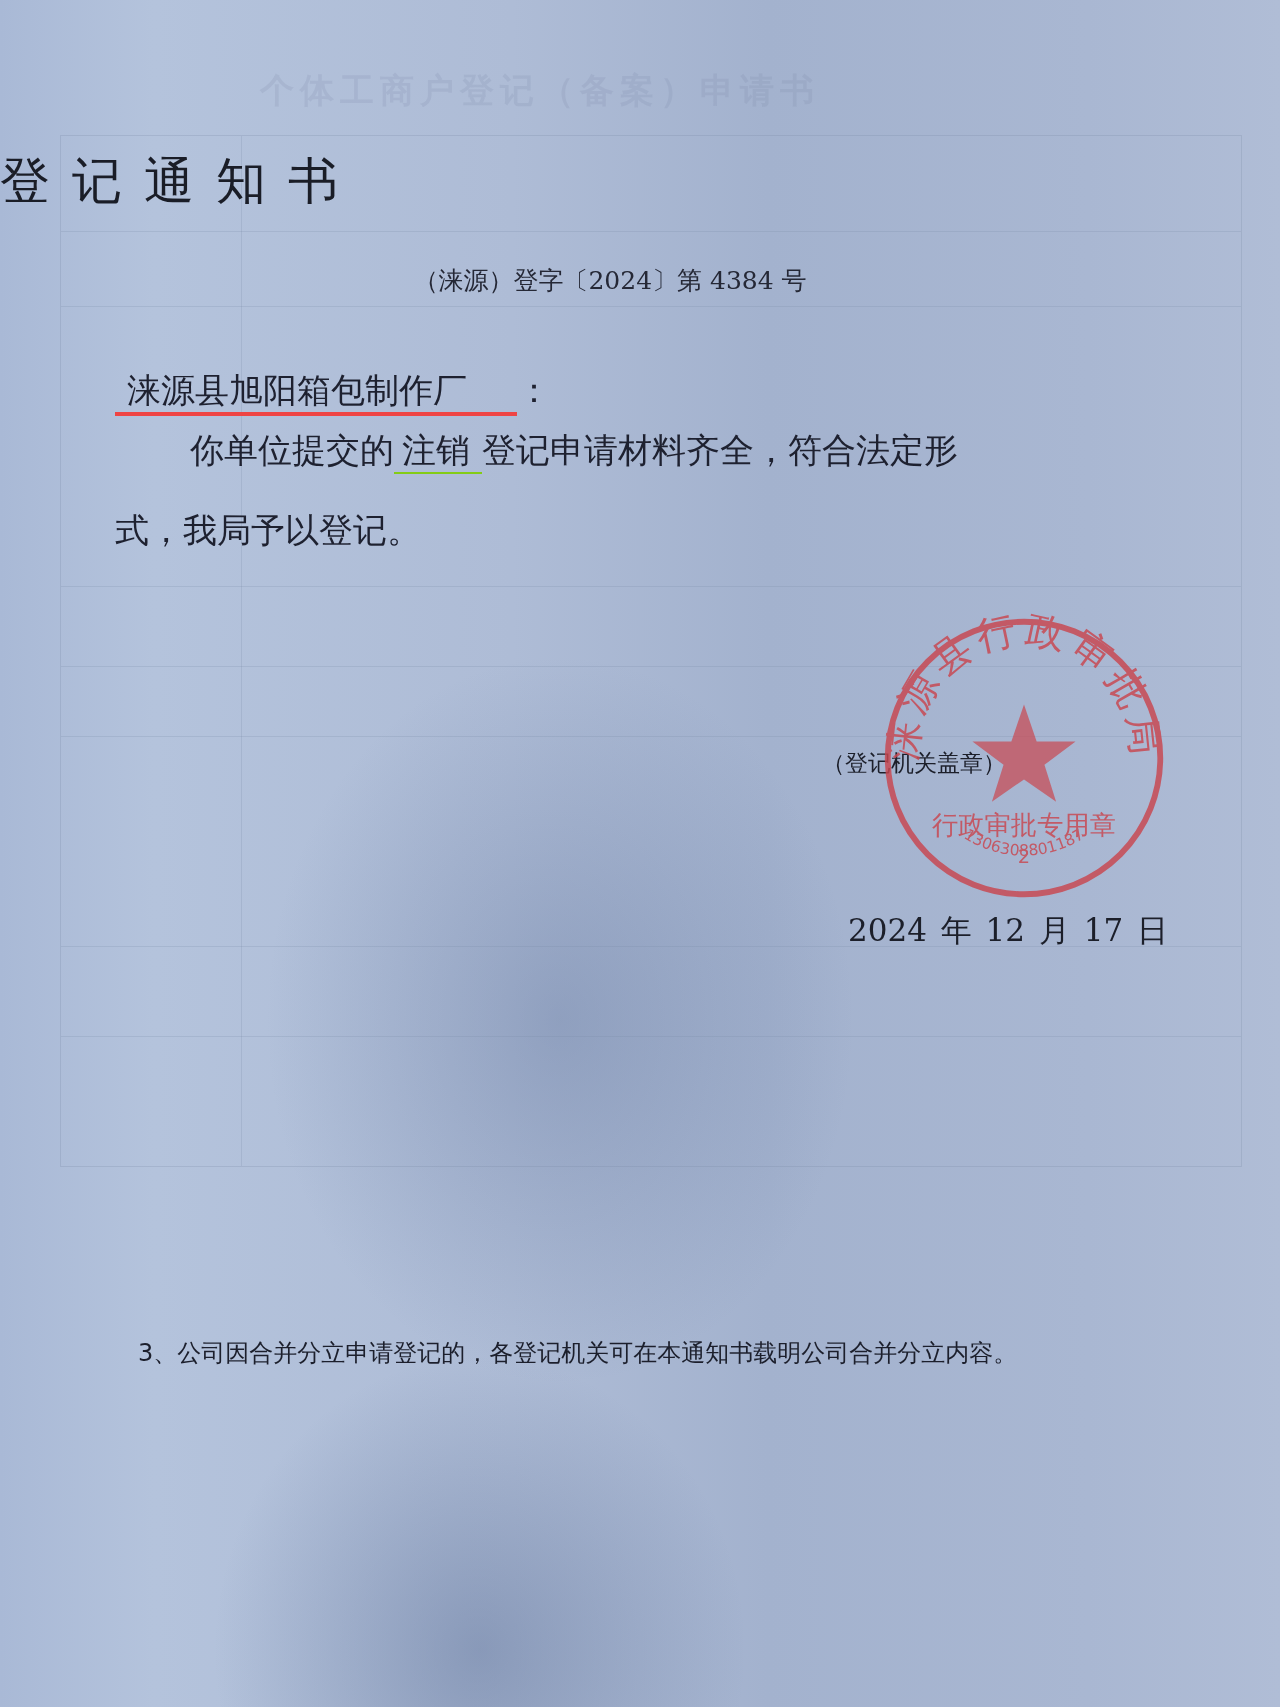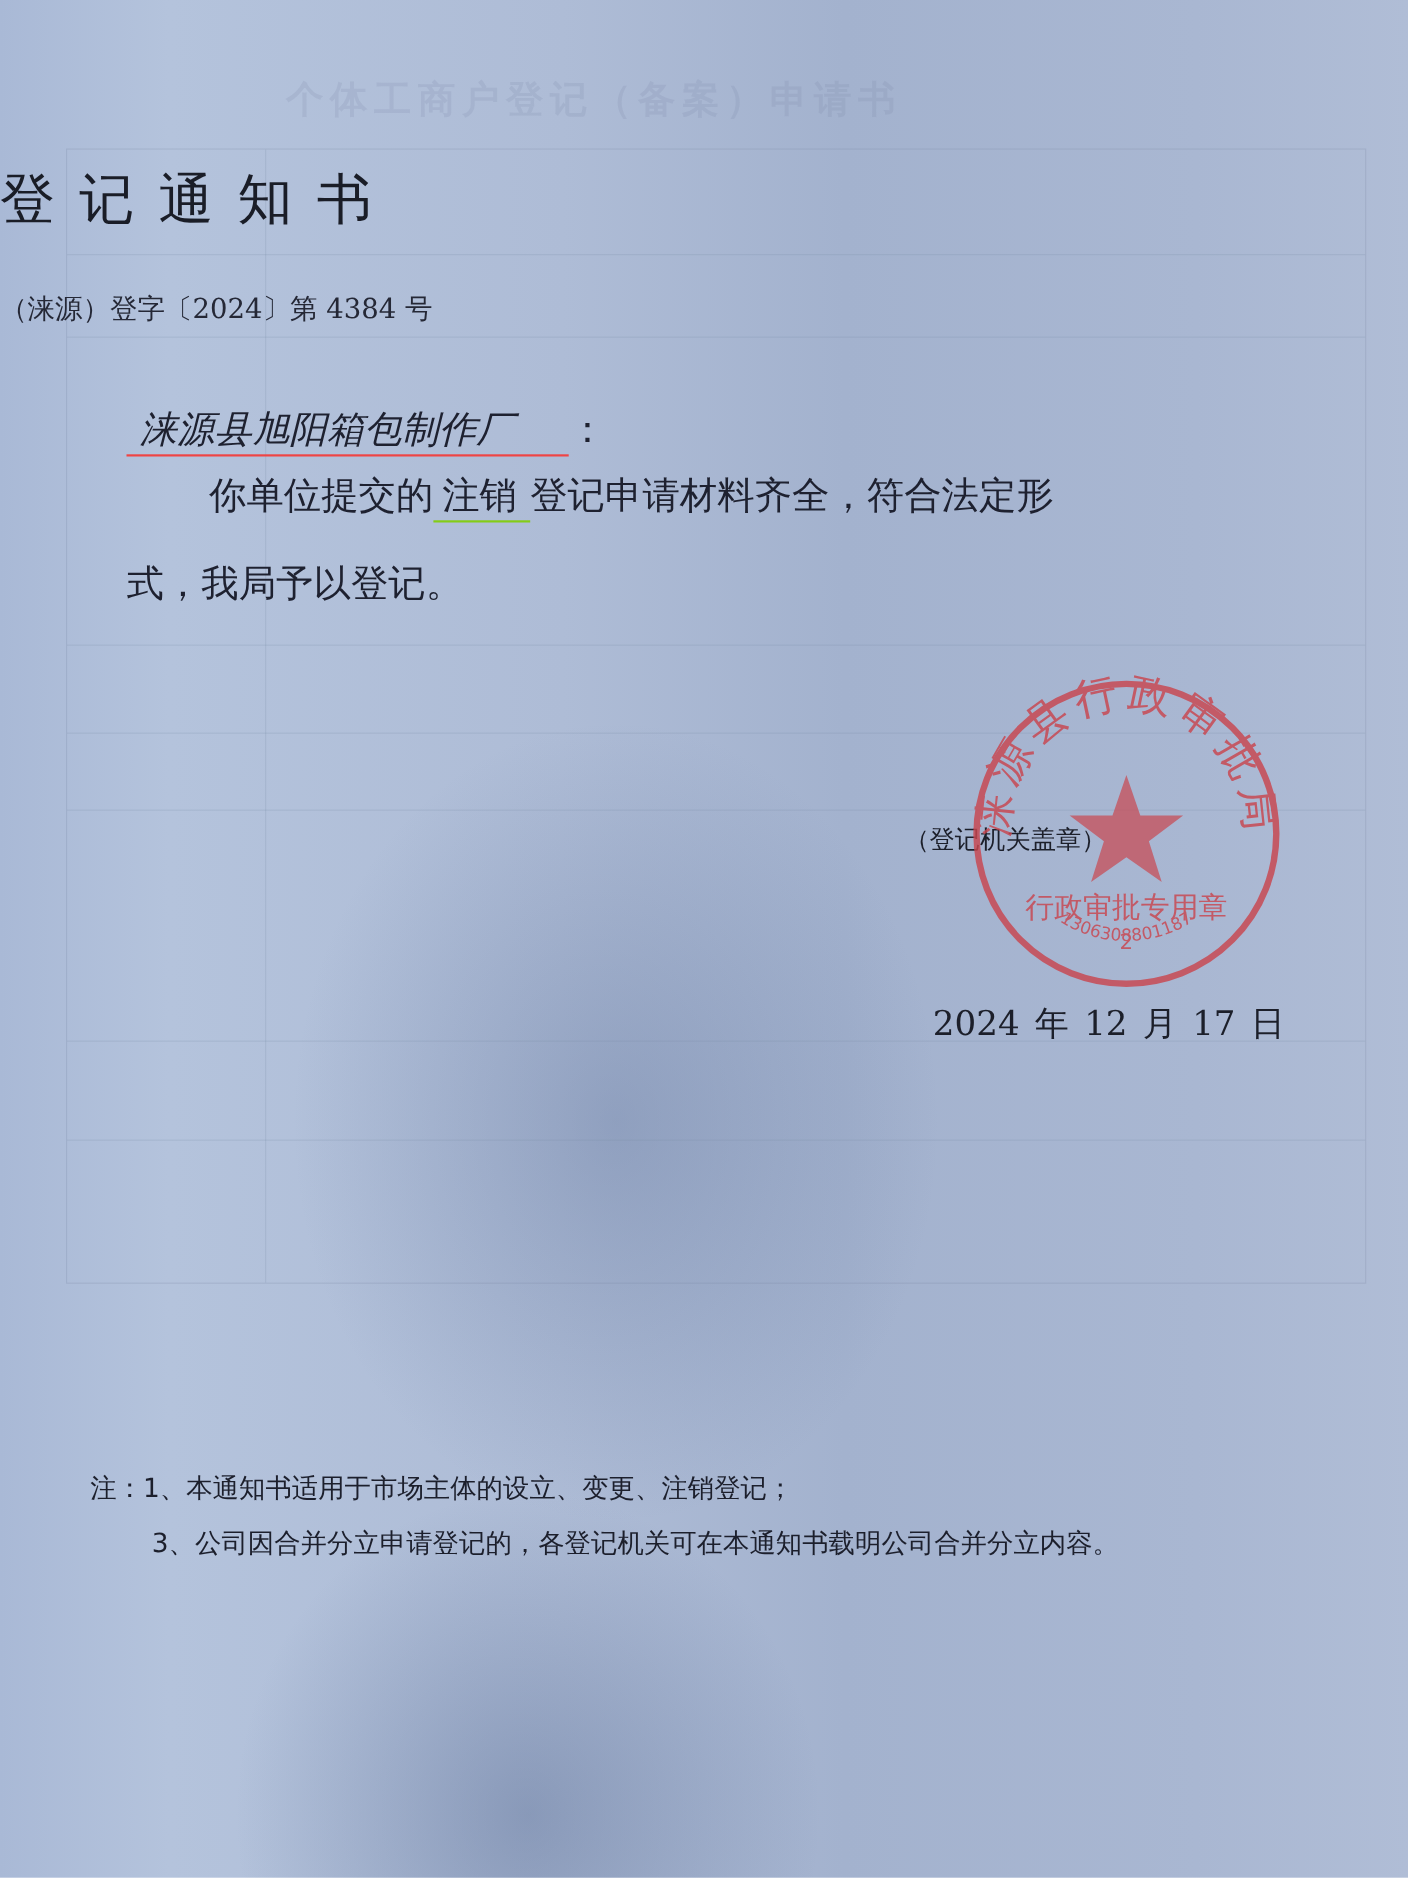--- a/index.html
+++ b/index.html
@@ -21,29 +21,29 @@
   .ghost-title {
     position: absolute; left: 260px; top: 68px; font-size: 34px; font-weight: bold;
     color: rgba(120,135,165,0.18); letter-spacing: 6px;
   }
   .title {
     position: absolute; left: 0; top: 148px; width: 1230px; text-align: left;
     font-family: "DejaVu Sans", "Liberation Sans", sans-serif;
     font-size: 50px; letter-spacing: 22px; font-weight: 500; color: #1a1d27;
   }
   .docno {
-    position: absolute; left: 0; top: 264px; width: 1220px; text-align: left;
+    position: absolute; left: 0; top: 264px; width: 1220px; text-align: center;
     font-size: 25px; color: #252836;
   }
   .body-text {
     font-family: "DejaVu Sans", "Liberation Sans", sans-serif;
     font-size: 34px; color: #1e2130; position: absolute; white-space: nowrap;
   }
   .addressee { left: 115px; top: 368px; }
-  .addressee .name { border-bottom: 2px solid #ef4444; padding: 0 50px 2px 12px; font-style: italic; }
+  .addressee .name { border-bottom: 4px solid #ef4444; padding: 0 50px 2px 12px; }
   .para1 { left: 190px; top: 428px; }
   .para1 .fill { border-bottom: 2px solid #84cc16; padding: 0 12px 2px 8px; }
   .para2 { left: 115px; top: 508px; }
   .seal-label { position: absolute; left: 822px; top: 748px; font-size: 23px; }
   .date { position: absolute; left: 848px; top: 910px; font-size: 31px; word-spacing: 4px; }
   .stamp {
     position: absolute; left: 878px; top: 612px; width: 292px; height: 292px;
     pointer-events: none; opacity: 0.82;
   }
   .notes {
@@ -93,15 +93,14 @@
   <text x="150" y="228" text-anchor="middle" font-family="DejaVu Sans, sans-serif" font-size="27" fill="#c9464f">行政审批专用章</text>
   <text x="150" y="258" text-anchor="middle" font-family="DejaVu Sans, sans-serif" font-size="20" fill="#c9464f">2</text>
   <text font-family="DejaVu Sans, sans-serif" font-size="16" fill="#c9464f">
     <textPath href="#arcBot" startOffset="50%" text-anchor="middle">1306308801187</textPath>
   </text>
 </svg>
 
 <div class="date">2024 年 12 月 17 日</div>
 
 <div class="notes">
-  <div>注：1、本通知书适用于市场主体的设立、变更、注销登记；</div>
   <div class="indent">3、公司因合并分立申请登记的，各登记机关可在本通知书载明公司合并分立内容。</div>
 </div>
 
 </body></html>

